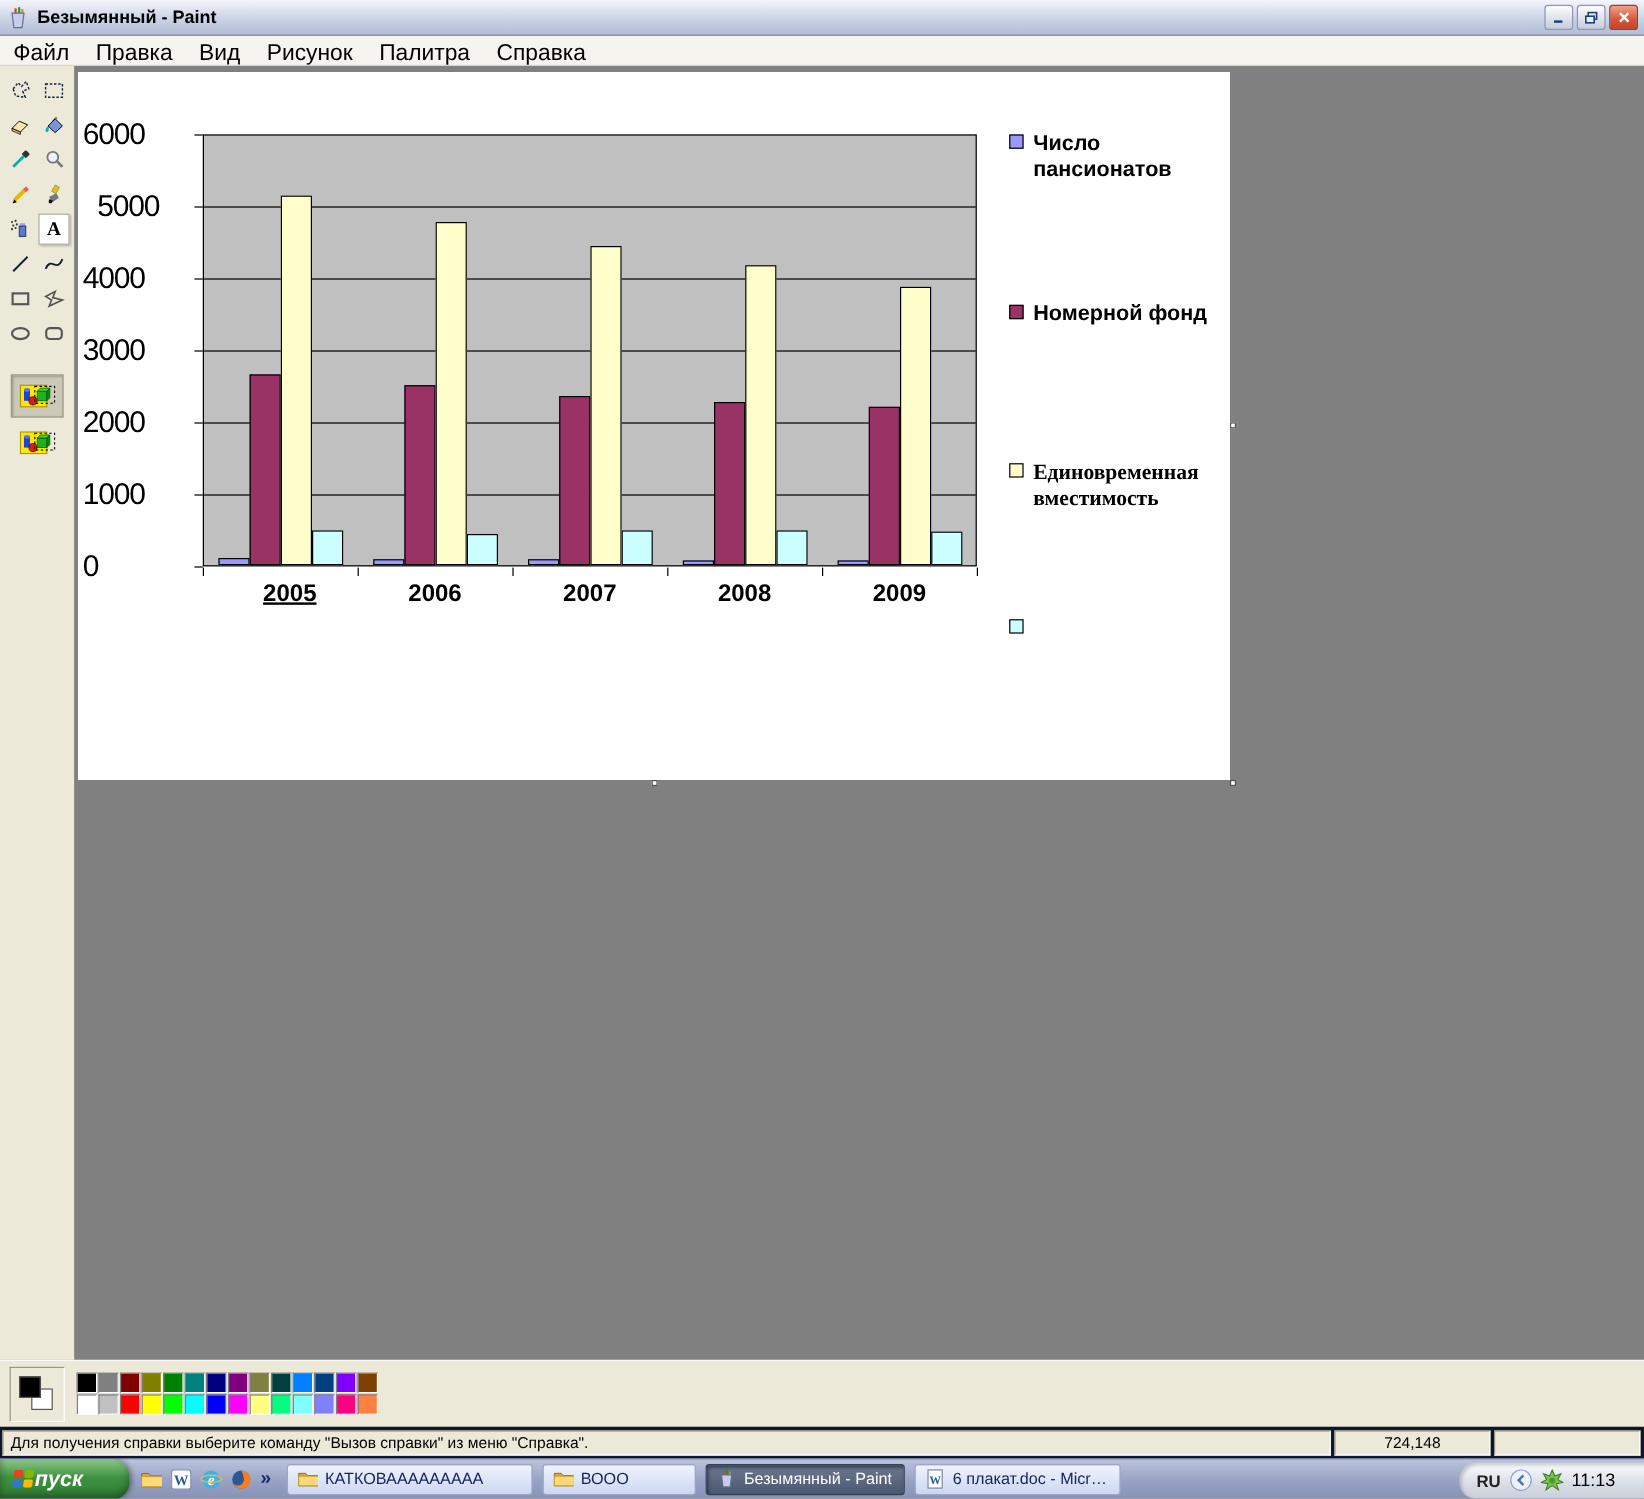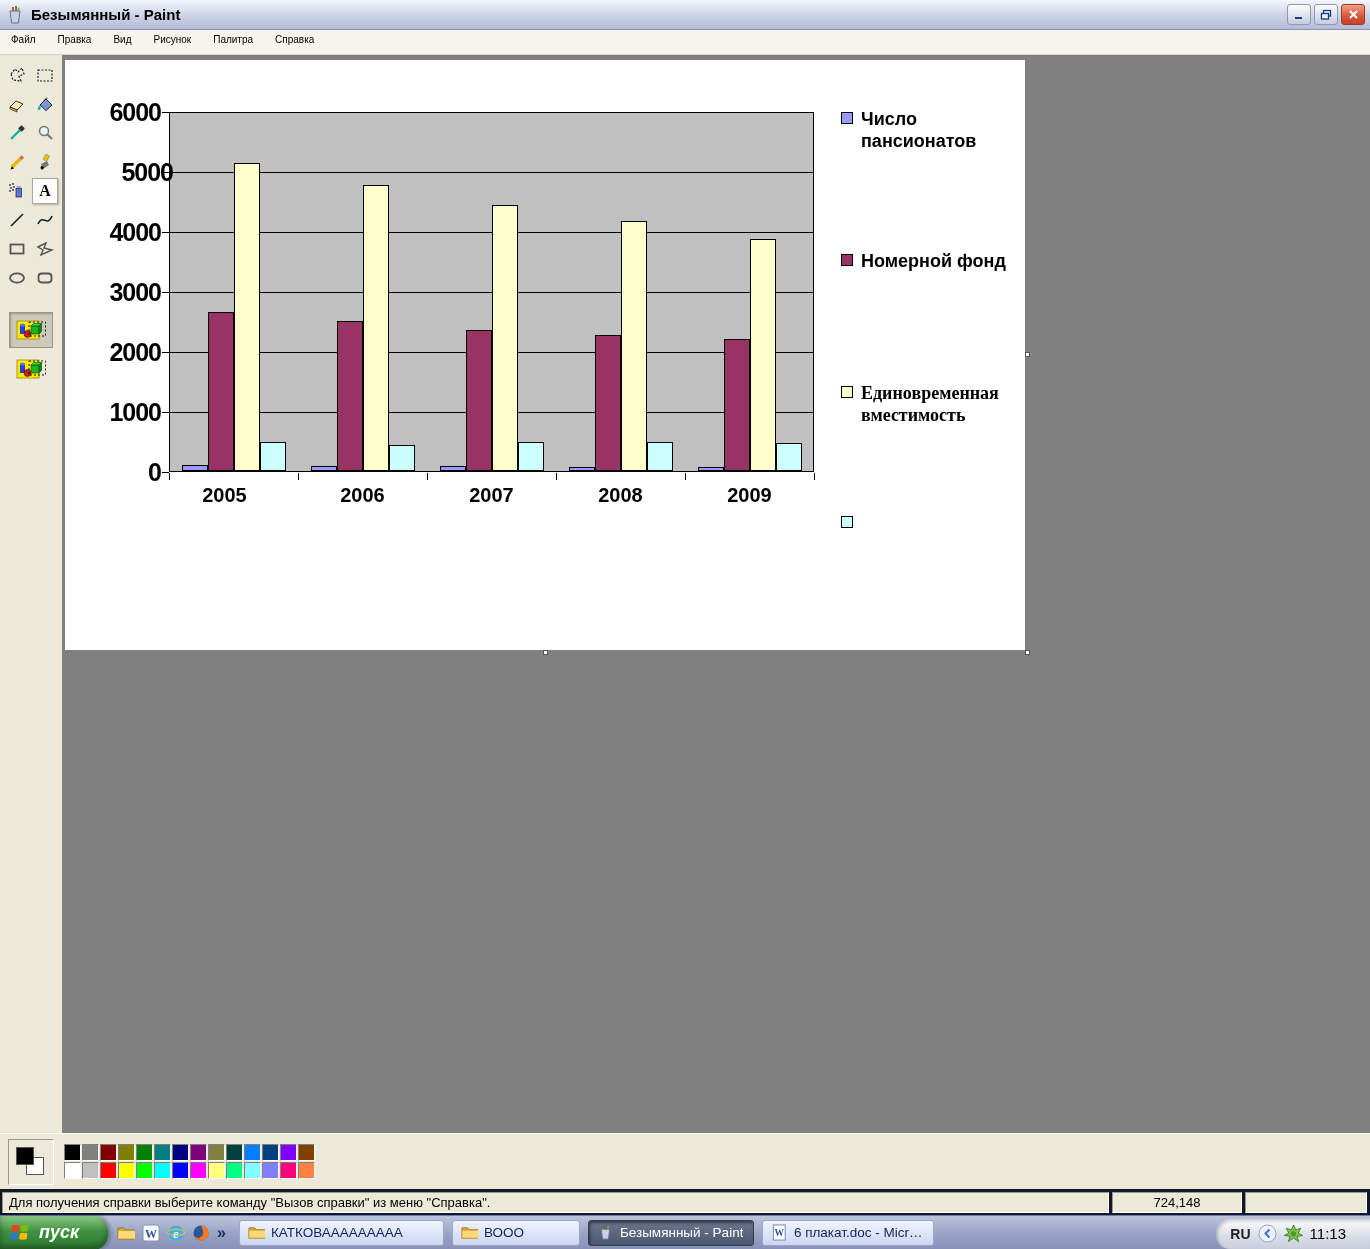--- a/index.html
+++ b/index.html
@@ -13,21 +13,21 @@
     border-bottom:1px solid #8A93B0;}
   .titlebar .title-text{font-weight:bold;font-size:15px;color:#000;margin-left:6px;flex:1;}
   .winbtn{width:24px;height:21px;margin-left:3px;border-radius:3px;display:flex;
     align-items:center;justify-content:center;border:1px solid #8E97B3;
     background:linear-gradient(#FDFDFE,#C6CCDE);padding:0;cursor:default;}
   .winbtn.close{background:linear-gradient(#F2A188,#D85537 60%,#C24428);border-color:#A03A24;}
 
   
   .menubar{height:25px;background:#F5F4EF;border-bottom:1px solid #D9D6C9;
     display:flex;align-items:stretch;}
-  .menu-item{padding:4px 11px;font-size:10px;color:#000;}
+  .menu-item{padding:4px 11px;font-size:19px;color:#000;}
 
   
   .main{display:flex;height:1078px;}
   .toolbox{width:62px;background:#ECE9D8;padding-top:7px;flex:none;}
   .tools{display:grid;grid-template-columns:26px 26px;grid-auto-rows:27px;gap:2px;
     justify-content:center;}
   .tool{width:26px;height:26px;background:#ECE9D8;border:1px solid #ECE9D8;
     display:flex;align-items:center;justify-content:center;padding:0;}
   .tool.sel{background:#FFFFFF;border:1px solid #ACA899;box-shadow:1px 1px 2px rgba(0,0,0,.25);}
   .opts{margin:20px auto 0 auto;width:46px;display:flex;flex-direction:column;gap:3px;align-items:center;}
@@ -37,21 +37,21 @@
 
   .workarea{flex:1;position:relative;background:#808080;}
   .canvas{position:absolute;left:3px;top:5px;width:960px;height:590px;background:#FFFFFF;}
   .handle{position:absolute;width:5px;height:5px;background:#FFFFFF;border:1px solid #555;}
 
   
   .plot{position:absolute;left:104px;top:52px;width:645px;height:360px;
     background:#C0C0C0;border:1px solid #000;}
   .gridline{position:absolute;left:0;width:100%;height:1px;background:#000;}
   .bar{position:absolute;bottom:0;width:26px;border:1px solid #000;}
-  .ylab{position:absolute;width:92px;text-align:right;font-size:25px;font-weight:700;
+  .ylab{position:absolute;width:92px;text-align:left;font-size:25px;font-weight:400;
     color:#000;line-height:28px;letter-spacing:-1px;}
   .ytick{position:absolute;width:7px;height:1px;background:#000;left:97px;}
   .xtick{position:absolute;width:1px;height:7px;background:#000;top:413px;}
   .xlab{position:absolute;width:129px;text-align:center;font-size:20px;font-weight:600;color:#000;top:424px;}
   .legend-item{position:absolute;left:772px;width:185px;}
   .legend-marker{position:absolute;left:4px;top:4px;width:12px;height:12px;border:1px solid #000;}
   .legend-text{margin-left:24px;font-size:18px;font-weight:bold;color:#000;line-height:22px;}
 
   
   .palettebar{height:56px;background:#ECE9D8;display:flex;align-items:center;
@@ -71,21 +71,21 @@
     color:#000;display:flex;align-items:center;padding:0 6px;background:#ECE9D8;}
   .spanel.msg{flex:1;}
   .spanel.coords{width:130px;justify-content:center;}
   .spanel.extra{width:122px;}
 
   
   .taskbar{height:34px;display:flex;align-items:center;
     background:linear-gradient(#BCC4DC,#97A2C4 55%,#8792B6);
     border-top:1px solid #6F7BA3;}
   .startbtn{height:34px;width:108px;flex:none;border:none;cursor:default;
-    border-radius:0 15px 15px 0;display:flex;align-items:center;gap:10px;padding:0 0 0 10px;
+    border-radius:0 15px 15px 0;display:flex;align-items:center;gap:0;padding:0 0 0 10px;
     background:linear-gradient(#8CC98A,#3F9140 45%,#2E7D33);
     box-shadow:inset 0 -4px 7px rgba(0,0,0,.35),2px 0 4px rgba(0,0,0,.35);
     color:#FFF;font-weight:bold;font-style:italic;font-size:18px;}
   .quicklaunch{display:flex;align-items:center;gap:7px;padding:0 9px;}
   .qlbtn{background:none;border:none;padding:0;display:flex;cursor:default;}
   .chevron{color:#1A2A66;font-weight:bold;font-size:16px;}
   .taskbtns{display:flex;align-items:center;gap:8px;margin-left:4px;}
   .taskbtn{height:26px;border-radius:3px;border:1px solid #9AA7C9;cursor:default;
     background:linear-gradient(#F0F4FE,#CBD6F1);color:#15235C;font-size:13.5px;
     display:flex;align-items:center;gap:6px;padding:0 8px;overflow:hidden;}
@@ -315,21 +315,21 @@
           <div class="ylab" style="left: 4px; top: 338px;">1000</div>
           <div class="ytick" style="top: 352px;"></div>
           <div class="ylab" style="left: 4px; top: 398px;">0</div>
           <div class="ytick" style="top: 412px;"></div>
           <div class="xtick" style="left: 104px;"></div>
           <div class="xtick" style="left: 233px;"></div>
           <div class="xtick" style="left: 362px;"></div>
           <div class="xtick" style="left: 491px;"></div>
           <div class="xtick" style="left: 620px;"></div>
           <div class="xtick" style="left: 749px;"></div>
-          <div class="xlab" style="left: 95px;">2005</div>
+          <div class="xlab" style="left: 112px; text-decoration: underline;">2005</div>
           <div class="xlab" style="left: 233px;">2006</div>
           <div class="xlab" style="left: 362px;">2007</div>
           <div class="xlab" style="left: 491px;">2008</div>
           <div class="xlab" style="left: 620px;">2009</div>
           <div class="legend-item" style="top: 48px;">
             <span class="legend-marker" style="background: rgb(153, 153, 255);"></span>
             <div class="legend-text">
               <div>Число</div>
               <div>пансионатов</div>
             </div>

